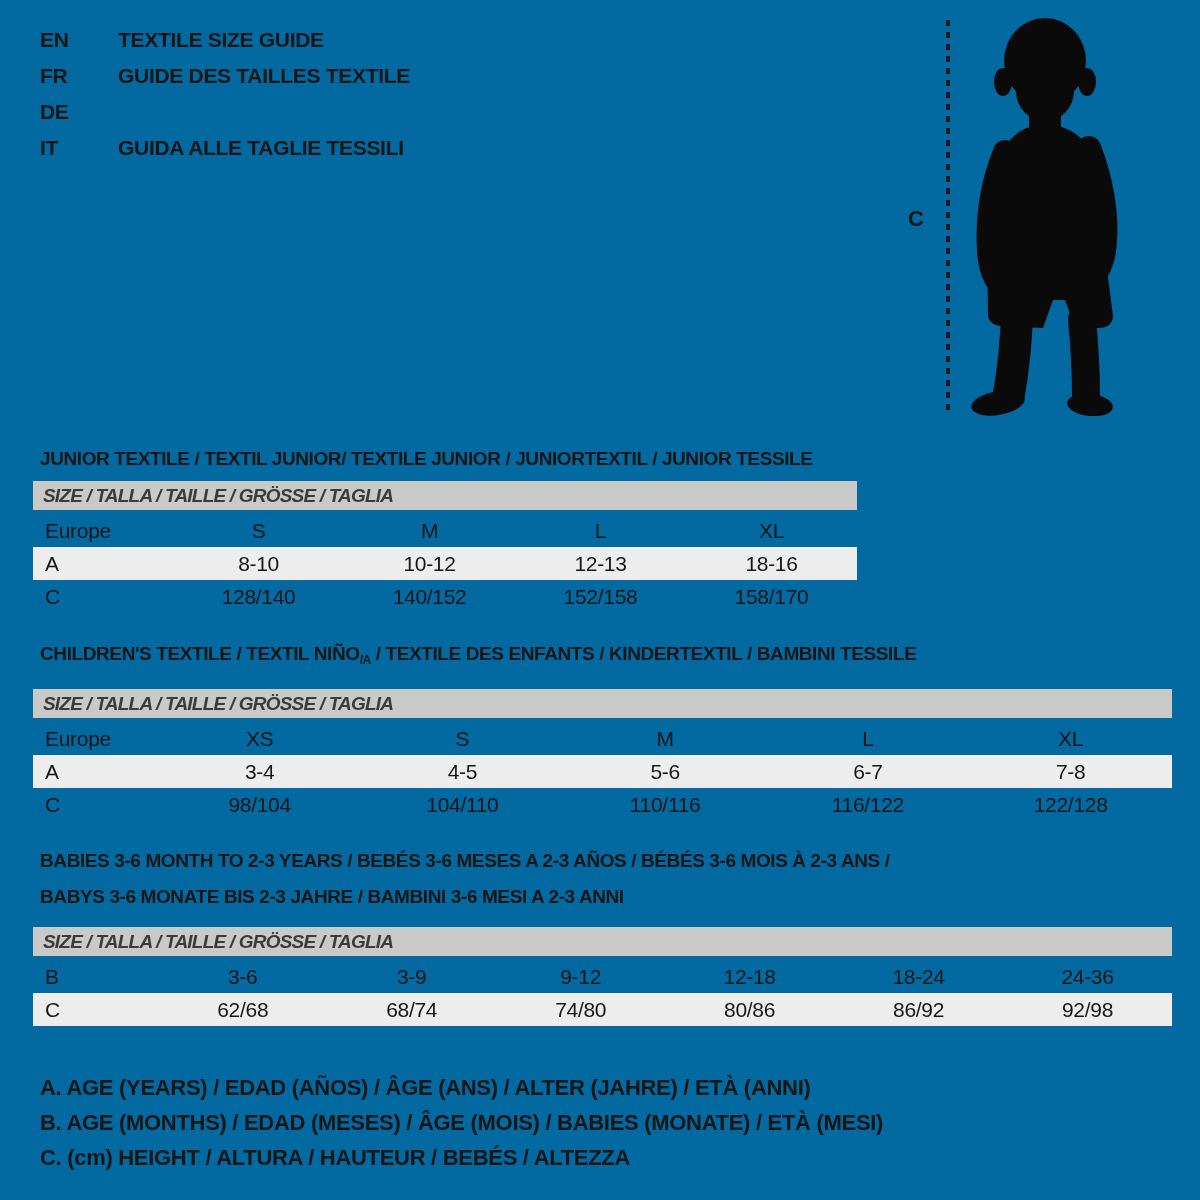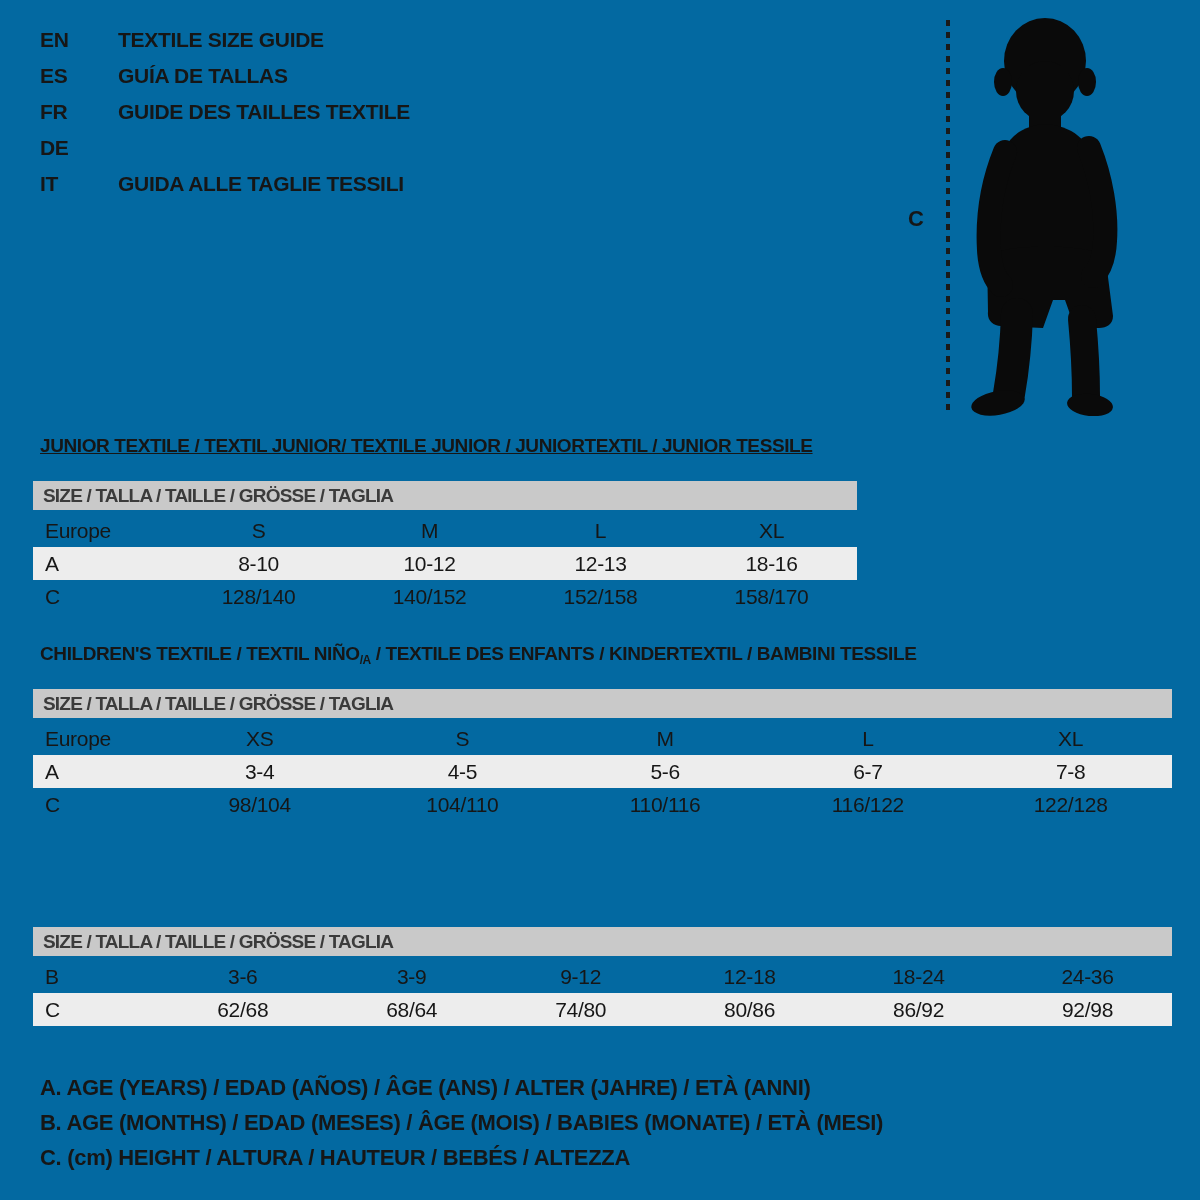--- a/index.html
+++ b/index.html
@@ -16,33 +16,33 @@
 
   
   .measure-label { position:absolute; left:908px; top:206px; font-size:22px; font-weight:bold; }
   .measure-line { position:absolute; left:946px; top:20px; height:396px; width:4px;
     background:repeating-linear-gradient(to bottom, #1a1a1a 0 6px, transparent 6px 12px); }
   .baby-svg { position:absolute; left:967px; top:16px; }
 
   
   .section-title { position:absolute; left:40px; font-size:19px; font-weight:bold;
     letter-spacing:-0.4px; white-space:nowrap; line-height:23px; }
-  .title-junior { top:434px;text-decoration:underline; }
+  .title-junior { top:447px; }
   .title-children { top:642px; }
   .title-babies { top:843px; line-height:36px; }
   .sub-a { font-size:12px; vertical-align:-4px; font-weight:bold; }
 
   
   .size-table { position:absolute; left:33px; }
   .t-junior { top:481px; width:824px; }
   .t-children { top:689px; width:1139px; }
   .t-babies { top:927px; width:1139px; }
   .size-header { height:29px; background:#c9c9c9; color:#3b3b3b; font-size:19px; font-weight:bold;
     letter-spacing:-0.8px; display:flex; align-items:center; padding-left:10px; box-sizing:border-box;
-    margin-bottom:4px; }
+    margin-bottom:4px;font-style:italic; }
   .trow { display:grid; align-items:center; font-size:21px; letter-spacing:-0.3px; height:33px; }
   .cols5 { grid-template-columns:17% repeat(4, 1fr); }
   .cols6 { grid-template-columns:11% repeat(5, 1fr); }
   .cols7 { grid-template-columns:11% repeat(6, 1fr); }
   .trow .c0 { padding-left:12px; text-align:left; }
   .trow .c { text-align:center; }
   .shade { background:#ededed; }
 
   
   .legend { position:absolute; left:40px; top:1070px; font-size:22px; font-weight:bold;
@@ -50,24 +50,20 @@
 </style>
 </head>
 <body>
 
 <div class="page">
 
   <div class="lang-block">
     <div class="lang-row">
       <span class="lang-code">EN</span>
       <span class="lang-label">TEXTILE SIZE GUIDE</span>
-    </div>
-    <div class="lang-row">
-      <span class="lang-code">ES</span>
-      <span class="lang-label">GUÍA DE TALLAS</span>
     </div>
     <div class="lang-row">
       <span class="lang-code">FR</span>
       <span class="lang-label">GUIDE DES TAILLES TEXTILE</span>
     </div>
     <div class="lang-row">
       <span class="lang-code">DE</span>
     </div>
     <div class="lang-row">
       <span class="lang-code">IT</span>
@@ -156,35 +152,39 @@
     <div class="trow cols6">
       <span class="c0">C</span>
       <span class="c">98/104</span>
       <span class="c">104/110</span>
       <span class="c">110/116</span>
       <span class="c">116/122</span>
       <span class="c">122/128</span>
     </div>
   </div>
 
+  <div class="section-title title-babies">
+    <div>BABIES 3-6 MONTH TO 2-3 YEARS / BEBÉS 3-6 MESES A 2-3 AÑOS / BÉBÉS 3-6 MOIS À 2-3 ANS /</div>
+    <div>BABYS 3-6 MONATE BIS 2-3 JAHRE / BAMBINI 3-6 MESI A 2-3 ANNI</div>
+  </div>
   <div class="size-table t-babies">
     <div class="size-header">SIZE / TALLA / TAILLE / GRÖSSE / TAGLIA</div>
     <div class="trow cols7">
       <span class="c0">B</span>
       <span class="c">3-6</span>
       <span class="c">3-9</span>
       <span class="c">9-12</span>
       <span class="c">12-18</span>
       <span class="c">18-24</span>
       <span class="c">24-36</span>
     </div>
     <div class="trow cols7 shade">
       <span class="c0">C</span>
       <span class="c">62/68</span>
-      <span class="c">68/64</span>
+      <span class="c">68/74</span>
       <span class="c">74/80</span>
       <span class="c">80/86</span>
       <span class="c">86/92</span>
       <span class="c">92/98</span>
     </div>
   </div>
 
   <div class="legend">
     <div>A. AGE (YEARS) / EDAD (AÑOS) / ÂGE (ANS) / ALTER (JAHRE) / ETÀ (ANNI)</div>
     <div>B. AGE (MONTHS) / EDAD (MESES) / ÂGE (MOIS) / BABIES (MONATE) / ETÀ (MESI)</div>

